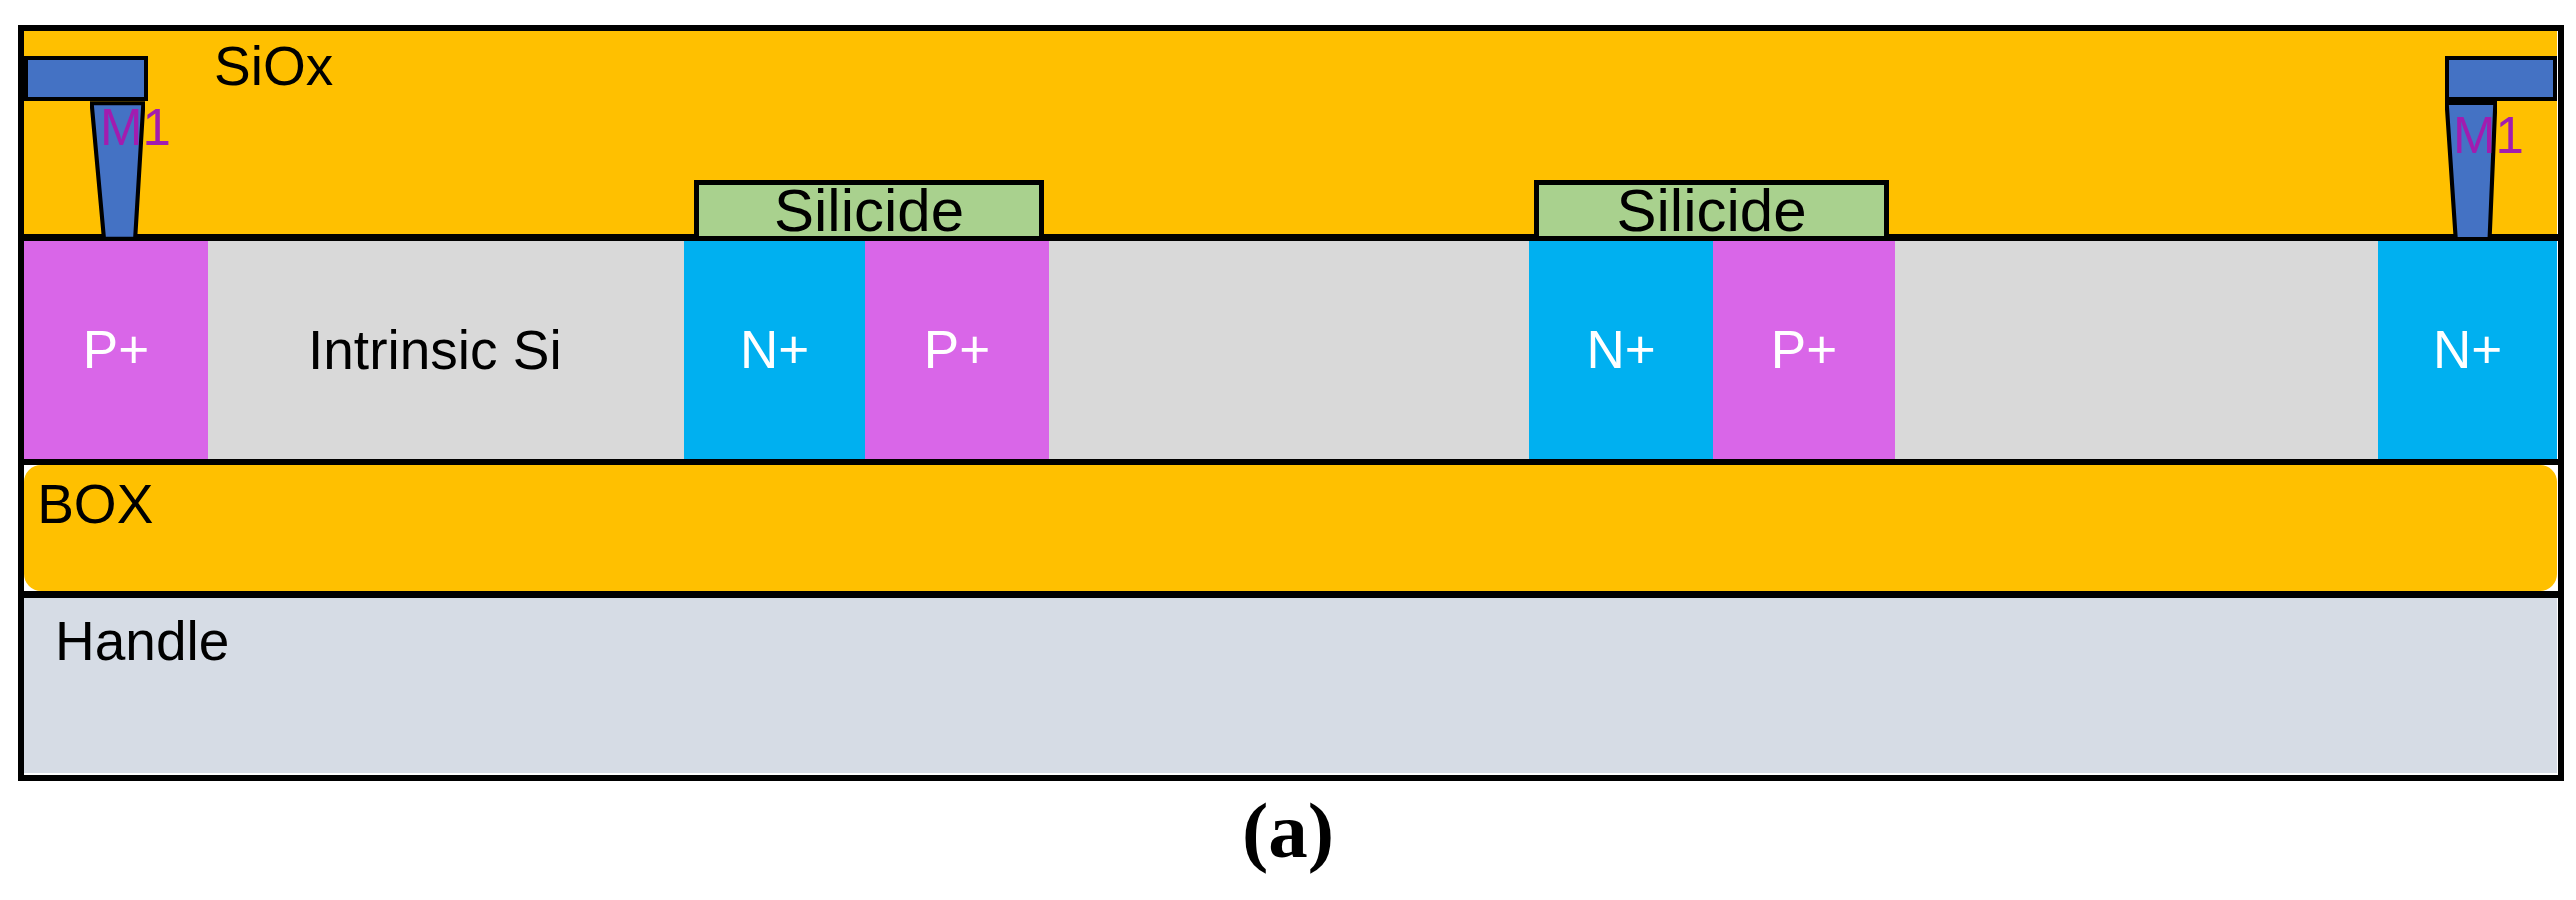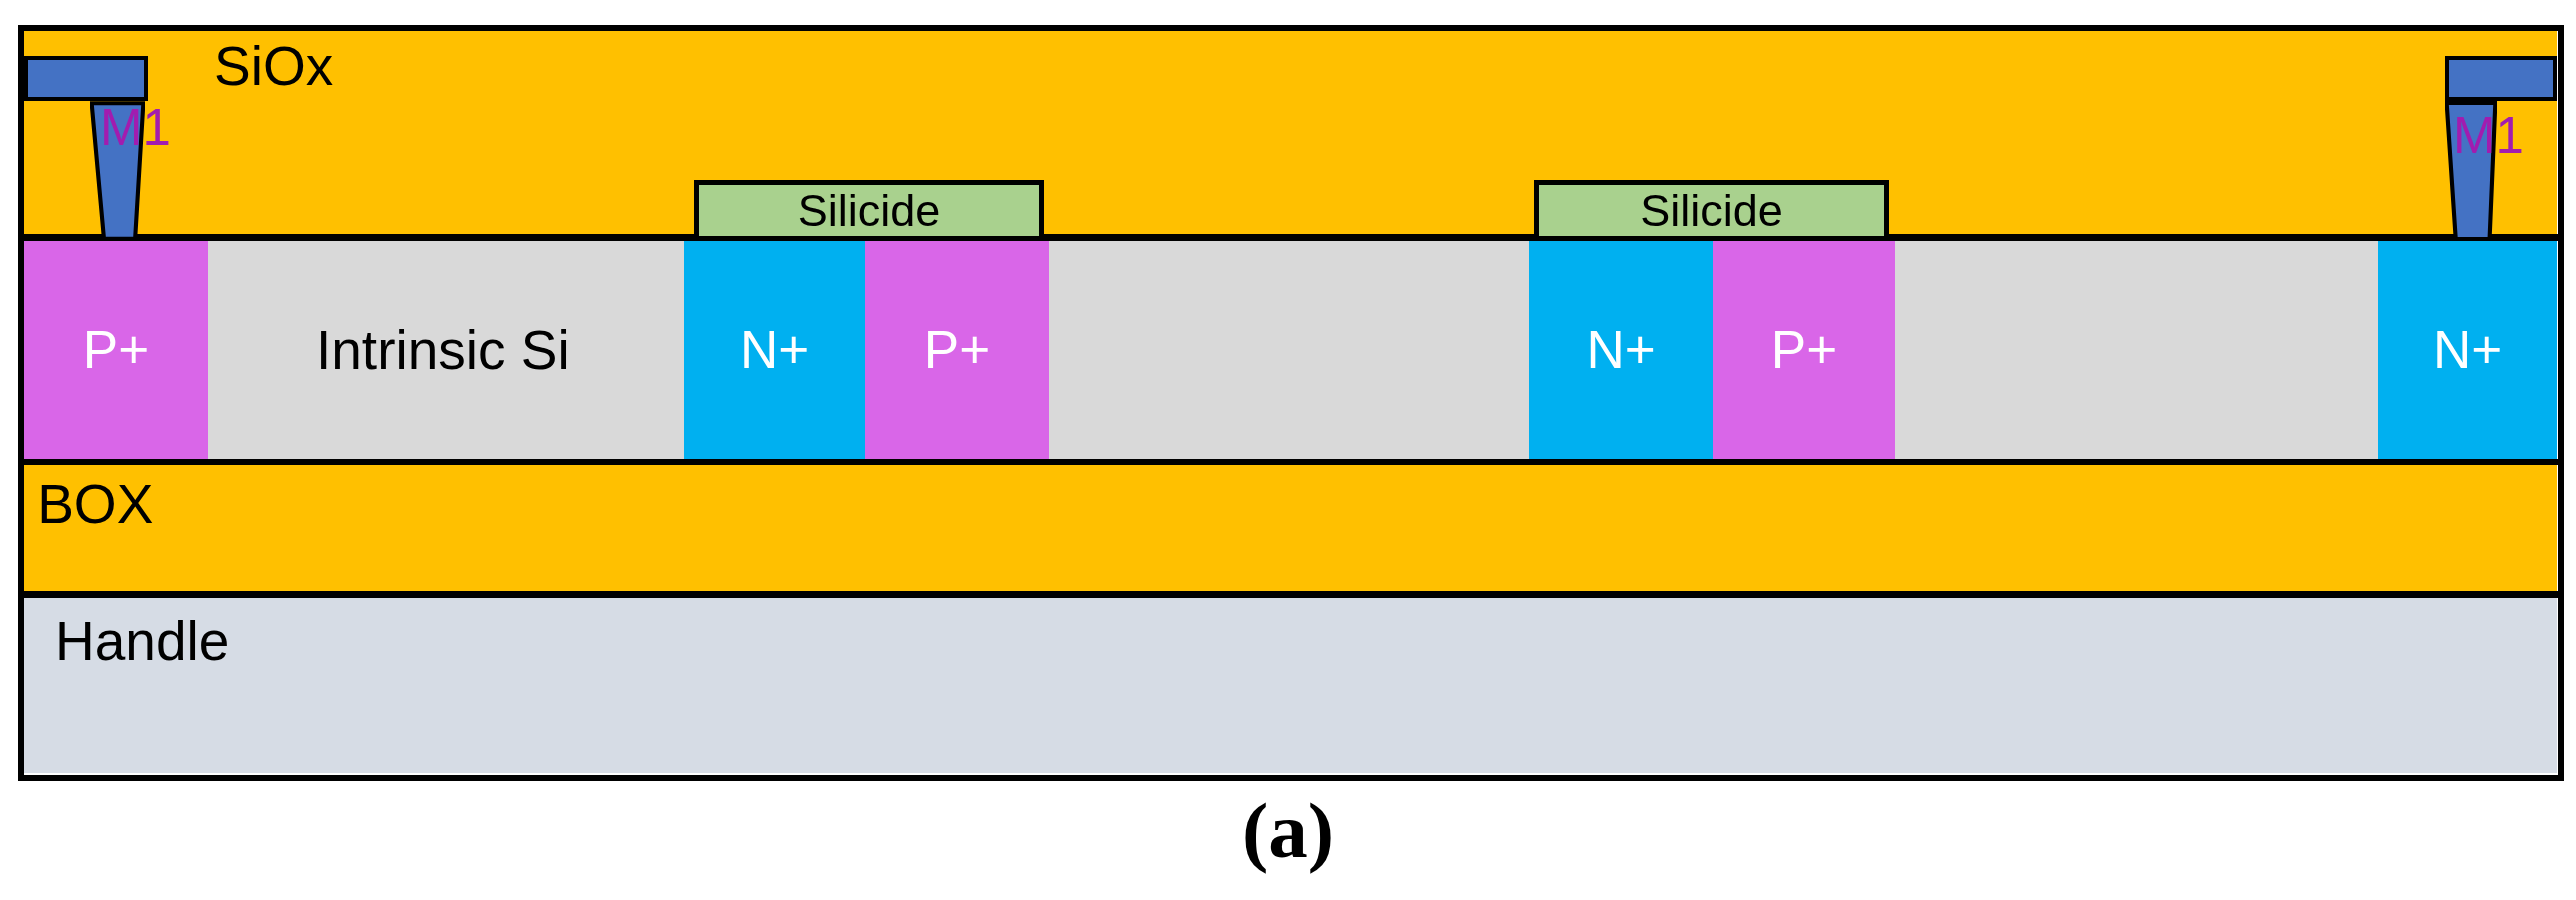--- a/index.html
+++ b/index.html
@@ -43,41 +43,41 @@
     justify-content: center;
   }
   .region-label {
     color: #ffffff;
     font-size: 53px;
     line-height: 1;
     white-space: nowrap;
   }
   .intrinsic-label {
     position: absolute;
-    left: 292px;
+    left: 284px;
     top: 0;
     height: 100%;
     display: flex;
     align-items: center;
     font-size: 55px;
     color: #000;
     white-space: nowrap;
   }
   .silicide-box {
     position: absolute;
     top: 149px;
     height: 61px;
     border: 5.8px solid #000;
     box-sizing: border-box;
     display: flex;
     align-items: center;
     justify-content: center;
   }
   .silicide-box .silicide-label {
-    font-size: 45px;
+    font-size: 60px;
     color: #000;
     line-height: 1;
     white-space: nowrap;
   }
   #silicide-1 { left: 670px;  width: 350px; }
   #silicide-2 { left: 1510px; width: 355px; }
 
   .m1-bar {
     position: absolute;
     top: 25px;
@@ -142,21 +142,21 @@
         <span class="region-label">N+</span>
       </div>
       <div class="region" id="region-p3" style="left: 1689px; width: 182px; background-color: rgb(217, 102, 232);">
         <span class="region-label">P+</span>
       </div>
       <div class="region" id="region-n3" style="left: 2354px; width: 179px; background-color: rgb(0, 176, 240);">
         <span class="region-label">N+</span>
       </div>
     </div>
     <div class="sep"></div>
-    <div class="row row-box" style="background-color: rgb(255, 192, 0);">
+    <div class="row row-box" style="background-color: rgb(255, 192, 0); border-radius: 17px;">
       <span class="layer-label" id="box-label">BOX</span>
     </div>
     <div class="sep"></div>
     <div class="row row-handle" style="background-color: rgb(214, 220, 229);">
       <span class="layer-label" id="handle-label">Handle</span>
     </div>
 
     <span class="layer-label" id="siox-label">SiOx</span>
 
     <div class="silicide-box" id="silicide-1" style="background-color: rgb(169, 209, 142);">

